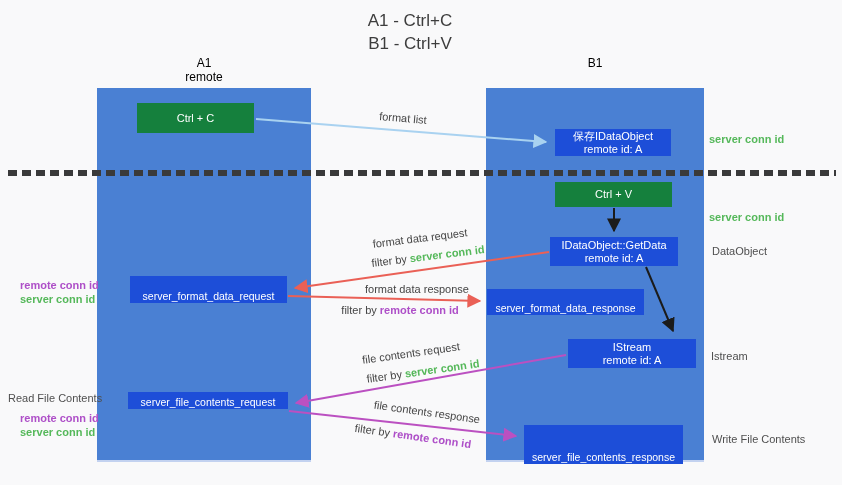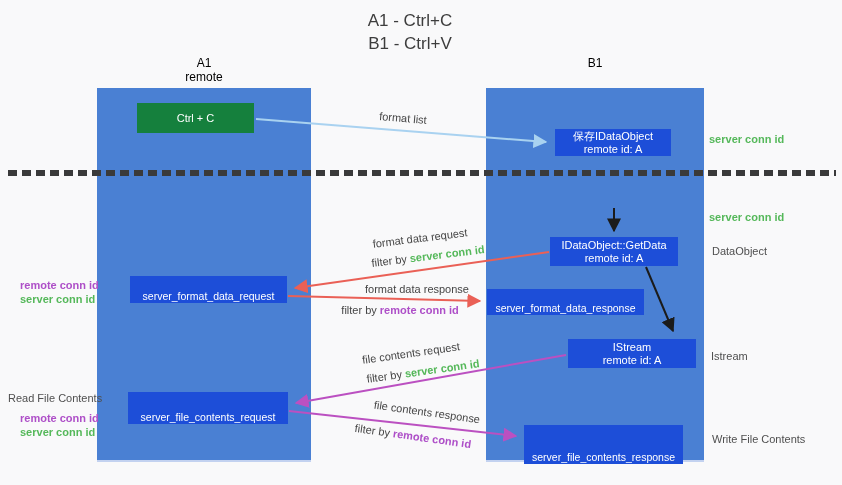--- a/index.html
+++ b/index.html
@@ -73,29 +73,32 @@
   </svg>
 
   <div class="abs node green" style="left:137px;top:103px;width:117px;height:30px;">
     <span>Ctrl + C</span>
   </div>
 
   <div class="abs node orange small-text" style="left:130px;top:276px;width:157px;height:27px;">
     <span>server_format_data_request</span>
   </div>
 
-  <div class="abs node orange small-text" style="left:128px;top:392px;width:160px;height:32px;">
+  <div class="abs node orange small-text" style="left:128px;top:392px;width:160px;height:17px;">
     <span>server_file_contents_request</span>
   </div>
 
   <div class="abs node orange" style="left:555px;top:129px;width:116px;height:27px;">
     <span>保存IDataObject</span>
     <span>remote id: A</span>
   </div>
 
+  <div class="abs node green" style="left:555px;top:182px;width:117px;height:25px;">
+    <span>Ctrl + V</span>
+  </div>
 
   <div class="abs node orange" style="left:550px;top:237px;width:128px;height:29px;">
     <span>IDataObject::GetData</span>
     <span>remote id: A</span>
   </div>
 
   <div class="abs node orange small-text" style="left:487px;top:289px;width:157px;height:26px;">
     <span>server_format_data_response</span>
   </div>
 

